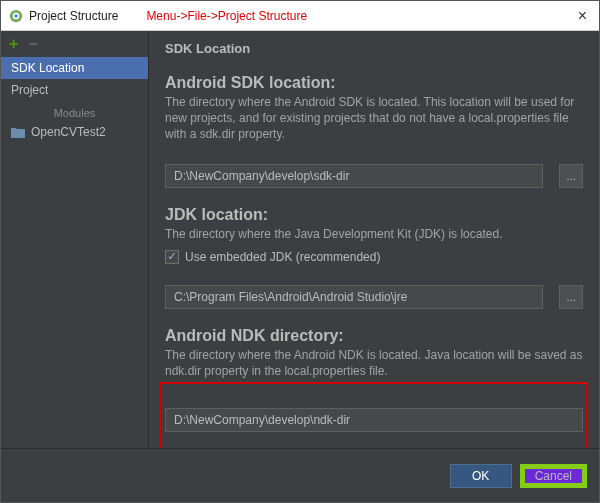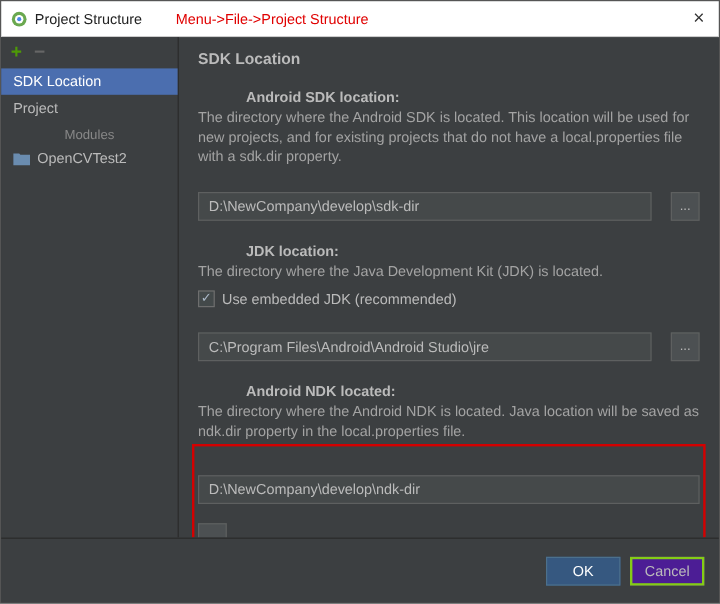--- a/index.html
+++ b/index.html
@@ -116,25 +116,24 @@
       color: #bbbbbb;
       overflow: hidden;
     }
     .page-title {
       font-size: 13px;
       font-weight: bold;
       color: #bbbbbb;
       margin-bottom: 18px;
     }
     .section-label {
-      font-size: 12px;
+      font-size: 16px;
       font-weight: bold;
       color: #bbbbbb;
       margin-bottom: 2px;
-      margin-left: 40px;
     }
     .section-desc {
       font-size: 12px;
       color: #a3a3a3;
       line-height: 1.35;
       margin-bottom: 8px;
     }
     .input-row {
       display: flex;
       gap: 16px;
@@ -195,22 +194,22 @@
       border-top: 1px solid #2b2b2b;
       display: flex;
       justify-content: flex-end;
       align-items: center;
       padding: 0 12px;
       gap: 8px;
     }
     .btn {
       min-width: 62px;
       height: 24px;
-      background: #4c1d95;
-      border: 2px solid #84cc16;
+      background: #6d28d9;
+      border: 5px solid #84cc16;
       color: #bbbbbb;
       font-size: 12px;
       cursor: pointer;
       padding: 0 10px;
     }
     .btn.primary {
       background: #365880;
       border: 1px solid #4c708c;
       color: #fff;
     }
@@ -268,21 +267,21 @@
       <div class="section-desc">The directory where the Java Development Kit (JDK) is located.</div>
       <div class="checkbox-row">
         <div class="checkbox">✓</div>
         <span>Use embedded JDK (recommended)</span>
       </div>
       <div class="input-row">
         <input class="text-input" value="C:\Program Files\Android\Android Studio\jre" style="">
         <div class="browse-btn">...</div>
       </div>
 
-      <div class="section-label">Android NDK located:</div>
+      <div class="section-label">Android NDK directory:</div>
       <div class="section-desc">The directory where the Android NDK is located. Java location will be saved as ndk.dir property in the local.properties file.</div>
       <div class="highlight-box">
         <div class="input-row">
           <input class="text-input" value="D:\NewCompany\develop\ndk-dir" style="">
           <div class="browse-btn">...</div>
         </div>
       </div>
     </div>
 
   </div>

